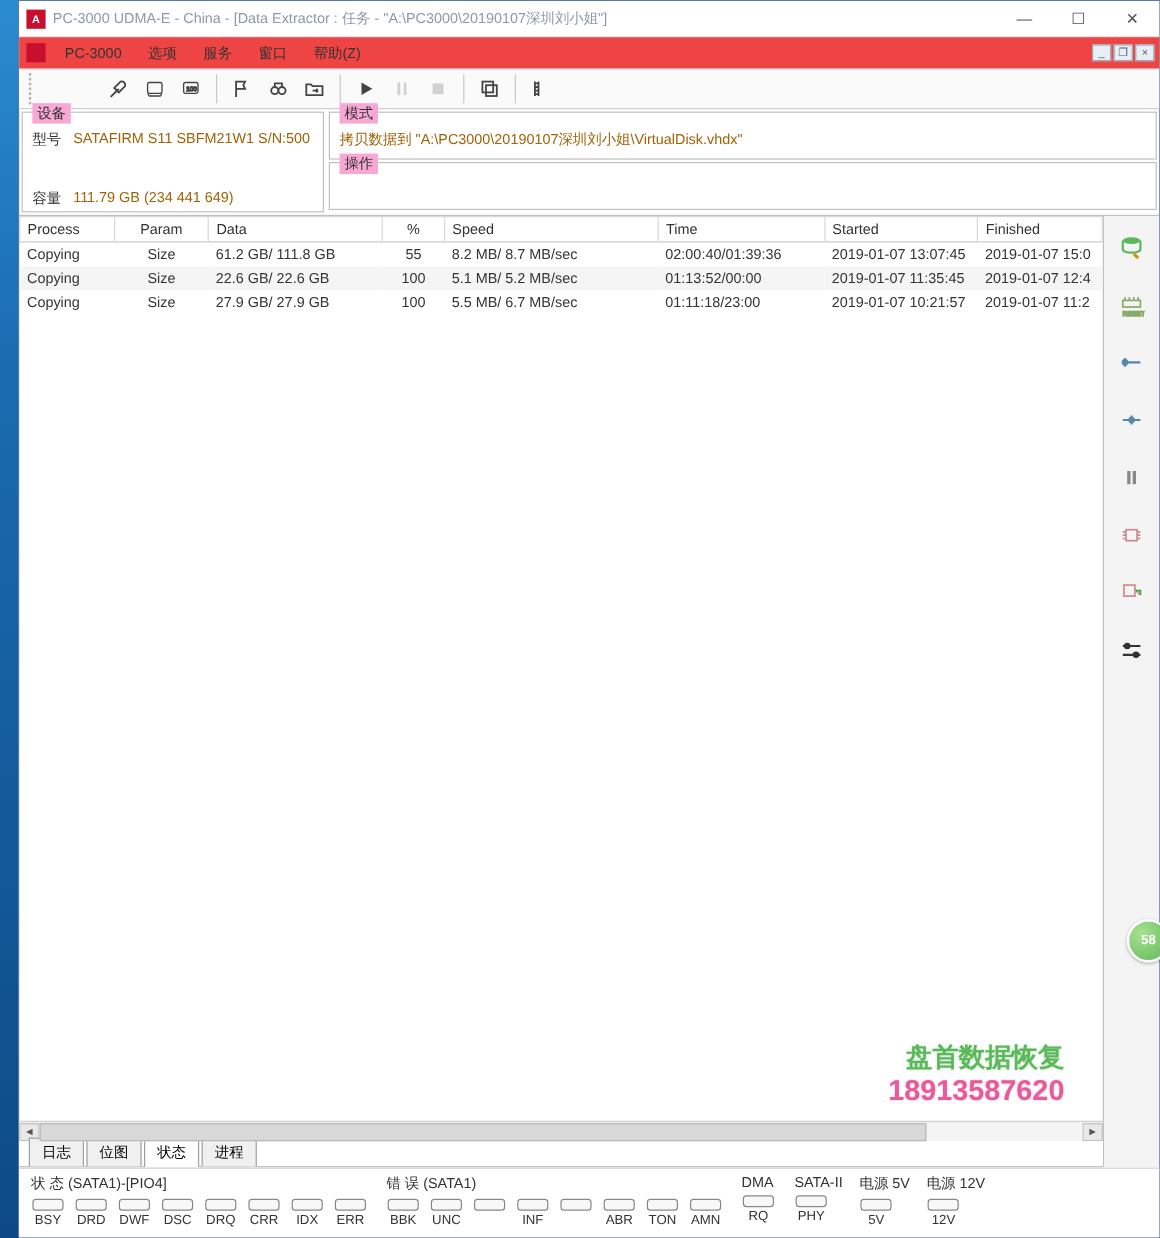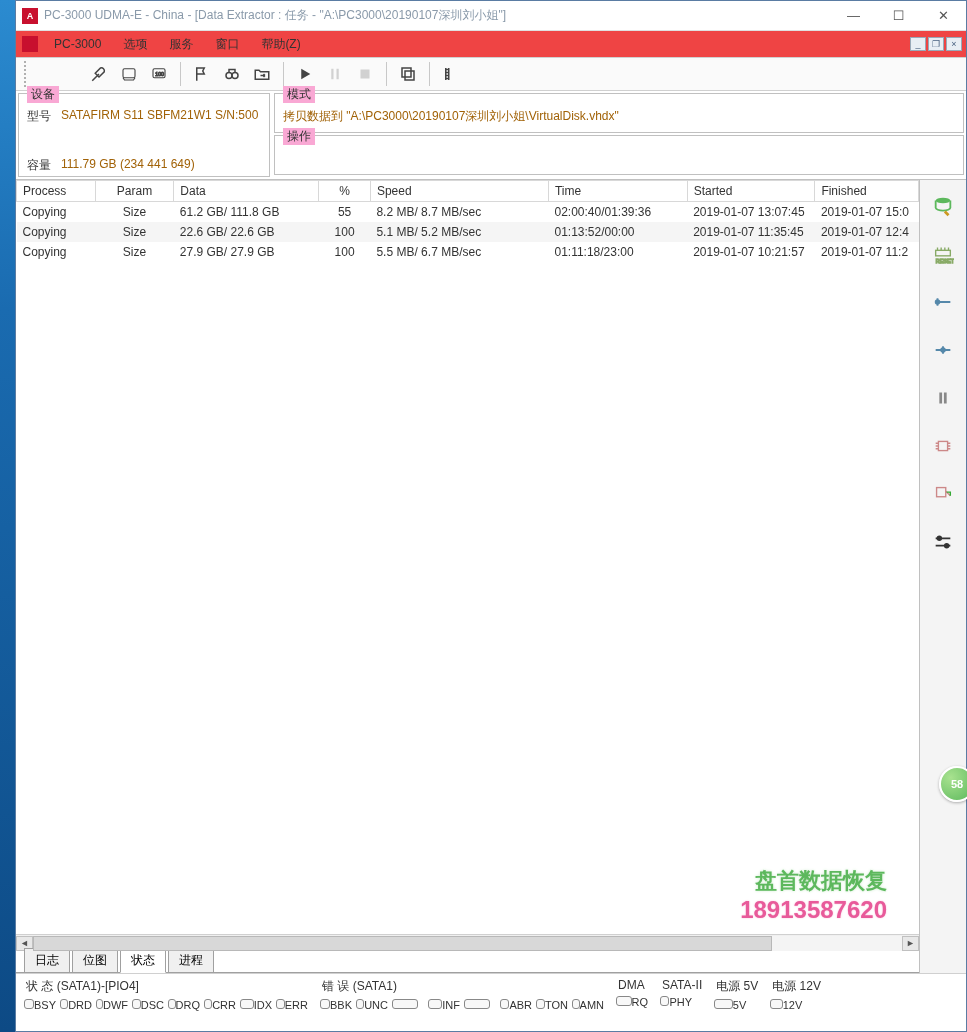--- a/index.html
+++ b/index.html
@@ -61,21 +61,21 @@
 .hscroll .sc-thumb { position: absolute; left: 0; width: 85%; height: 100%; background: #d8d8d8; border: 1px solid #b8b8b8; }
 
 .bottom-tabs { height: 22px; display: flex; align-items: flex-end; padding-left: 8px; border-bottom: 1px solid #a0a0a0; background: #fff; }
 .bottom-tabs .btab { padding: 3px 10px; border: 1px solid #a0a0a0; border-bottom: none; margin-right: 2px; background: #f0f0f0; }
 .bottom-tabs .btab.active { background: #fff; border-bottom: 1px solid #fff; margin-bottom: -1px; }
 
 .status-strip { height: 58px; background: #fff; display: flex; padding: 4px 8px 4px 8px; gap: 12px; border-top: 1px solid #d0d0d0; }
 .status-group { }
 .status-group .sg-title { font-size: 12px; color: #333; margin-bottom: 4px; padding-left: 2px;}
 .status-group .sg-body { display: flex; gap: 4px; }
-.led-box { display: flex; align-items: center; width: 32px; }
+.led-box { display: flex; flex-direction: column; align-items: center; width: 32px; }
 .led { width: 26px; height: 10px; border: 1px solid #888; border-radius: 3px; background: #f8f8f8; margin-bottom: 2px; }
 .led-lbl { font-size: 11px; color: #333; }
 
 .watermark { position: absolute; right: 80px; bottom: 108px; text-align: right; pointer-events: none; }
 .watermark .w1 { font-size: 22px; color: #5db85d; font-weight: bold; text-shadow: 0 0 3px #cceacc; }
 .watermark .w2 { font-size: 24px; color: #e85a9a; font-weight: bold; text-shadow: 0 0 2px #f8c0d8; }
 
 .badge-circle { position: absolute; right: -8px; bottom: 230px; width: 36px; height: 36px; border-radius: 50%; background: radial-gradient(circle at 30% 30%, #a8e28f, #5cb85c); border: 2px solid #fff; display: flex; align-items: center; justify-content: center; color: #fff; font-size: 11px; font-weight: bold; box-shadow: 0 1px 3px rgba(0,0,0,.3); }
 
 </style>

